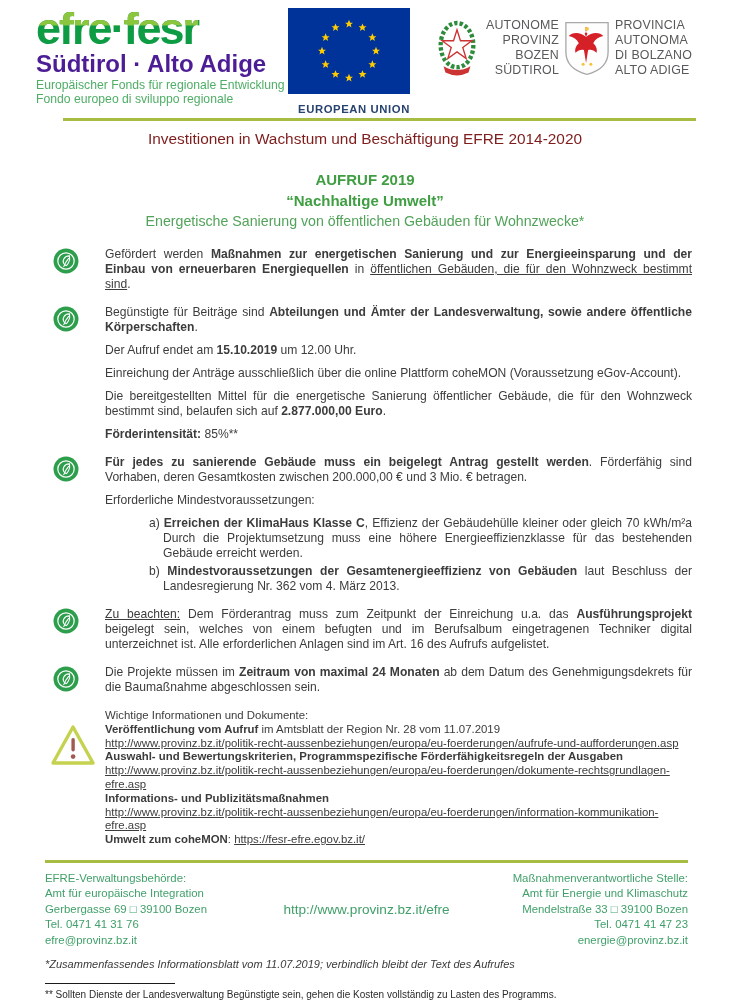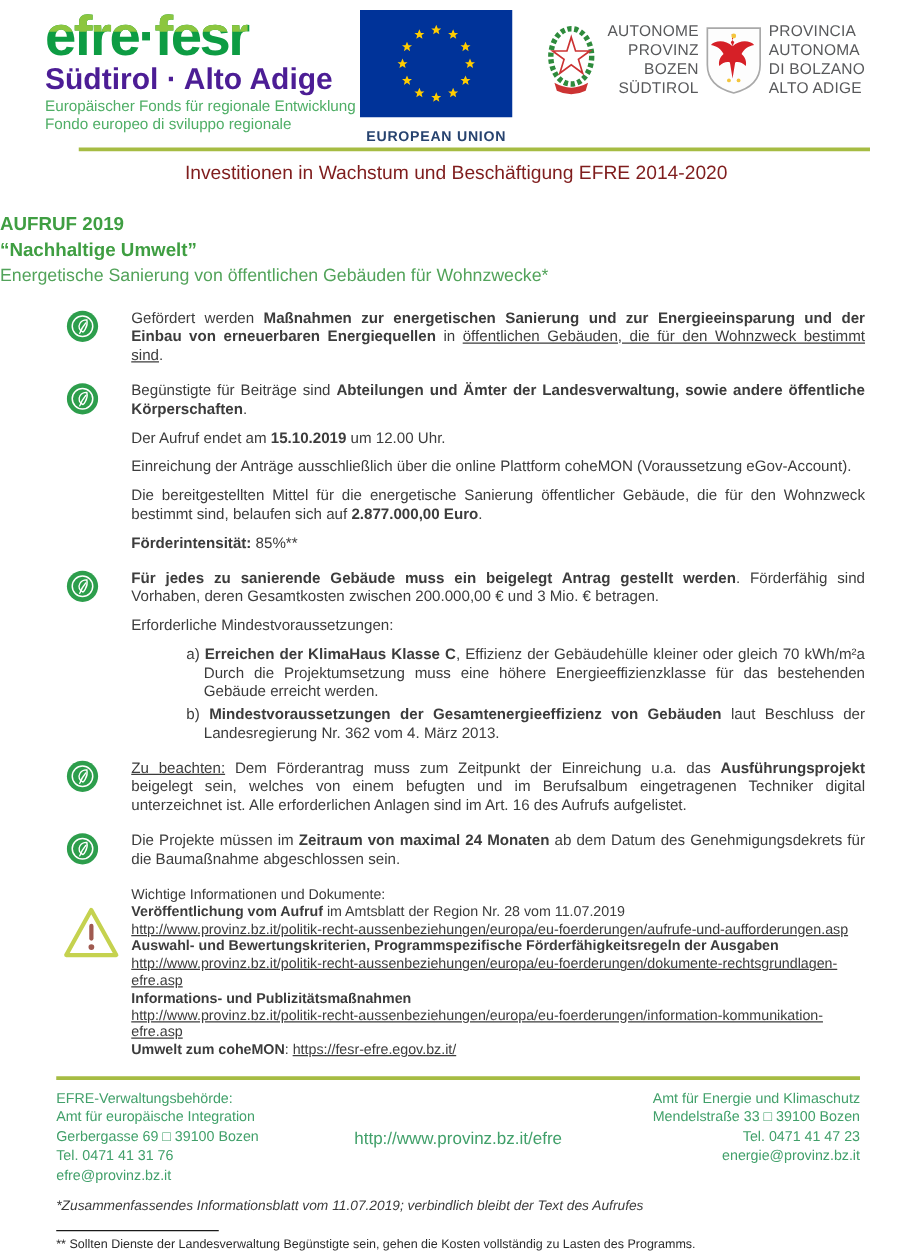--- a/index.html
+++ b/index.html
@@ -7,31 +7,31 @@
   .page{width:730px;height:1005px;background:#fff;overflow:hidden;position:relative;box-sizing:border-box;}
 
   
   .header{display:flex;align-items:flex-start;padding:8px 18px 0 36px;height:112px;box-sizing:border-box;}
   .efre-logo{width:244px;flex:none;}
   .logo-title-wrap{position:relative;display:inline-block;line-height:.92;}
   .logo-word{font-weight:bold;font-size:45px;letter-spacing:-2px;color:#0d9c43;white-space:nowrap;}
   .logo-word.top{position:absolute;left:0;top:0;color:#8cc63f;clip-path:inset(0 0 58% 0);}
   .logo-sub{font-weight:bold;font-size:24px;color:#4c1d95;letter-spacing:0;margin-top:1px;white-space:nowrap;}
   .logo-desc{font-size:12.2px;line-height:14px;color:#4fae66;white-space:nowrap;}
-  .eu-block{margin-left:8px;flex:none;text-align:center;}
+  .eu-block{margin-left:8px;flex:none;text-align:right;}
   .eu-label{font-size:11.3px;font-weight:bold;color:#27436f;letter-spacing:.6px;margin-top:5px;white-space:nowrap;}
   .gov-block{display:flex;align-items:center;margin-left:22px;padding-top:10px;gap:4px;}
   .gov-text{font-size:12.4px;line-height:15px;color:#58595b;letter-spacing:.2px;}
   .gov-text.r{text-align:right;}
   .gov-text.l{text-align:left;}
 
   .divider{height:3px;background:#a6bc43;margin:6px 34px 0 63px;}
   .banner{text-align:center;color:#7f1d1d;font-size:15.4px;margin-top:9px;}
 
-  .title-block{margin-top:21px;text-align:left;}
+  .title-block{margin-top:21px;text-align:center;}
   .t1,.t2{font-weight:bold;font-size:15px;line-height:21px;color:#3f9e42;}
   .t3{font-size:14.2px;line-height:20px;color:#52a35a;}
 
   
   .content{padding:0 38px 0 45px;margin-top:16px;}
   .sec{display:flex;margin-bottom:13px;}
   .icon-col{width:60px;flex:none;padding-left:8px;box-sizing:border-box;padding-top:1px;}
   .text-col{flex:1;min-width:0;}
   .text-col p{font-size:12.1px;line-height:15px;margin:0 0 8px;text-align:justify;}
   .text-col p:last-child{margin-bottom:0;}
@@ -232,20 +232,21 @@
         <div>EFRE-Verwaltungsbehörde:</div>
         <div>Amt für europäische Integration</div>
         <div>Gerbergasse 69 □ 39100 Bozen</div>
         <div>Tel. 0471 41 31 76</div>
         <div>efre@provinz.bz.it</div>
       </div>
     <div class="f-center">
       <span class="center-url">http://www.provinz.bz.it/efre</span>
     </div>
     <div class="f-col r">
+        <div>Maßnahmenverantwortliche Stelle:</div>
         <div>Amt für Energie und Klimaschutz</div>
         <div>Mendelstraße 33 □ 39100 Bozen</div>
         <div>Tel. 0471 41 47 23</div>
         <div>energie@provinz.bz.it</div>
       </div>
   </div>
 
   <div class="footnote1">*Zusammenfassendes Informationsblatt vom 11.07.2019; verbindlich bleibt der Text des Aufrufes</div>
   <hr class="fn-rule">
   <div class="footnote2">** Sollten Dienste der Landesverwaltung Begünstigte sein, gehen die Kosten vollständig zu Lasten des Programms.</div>

